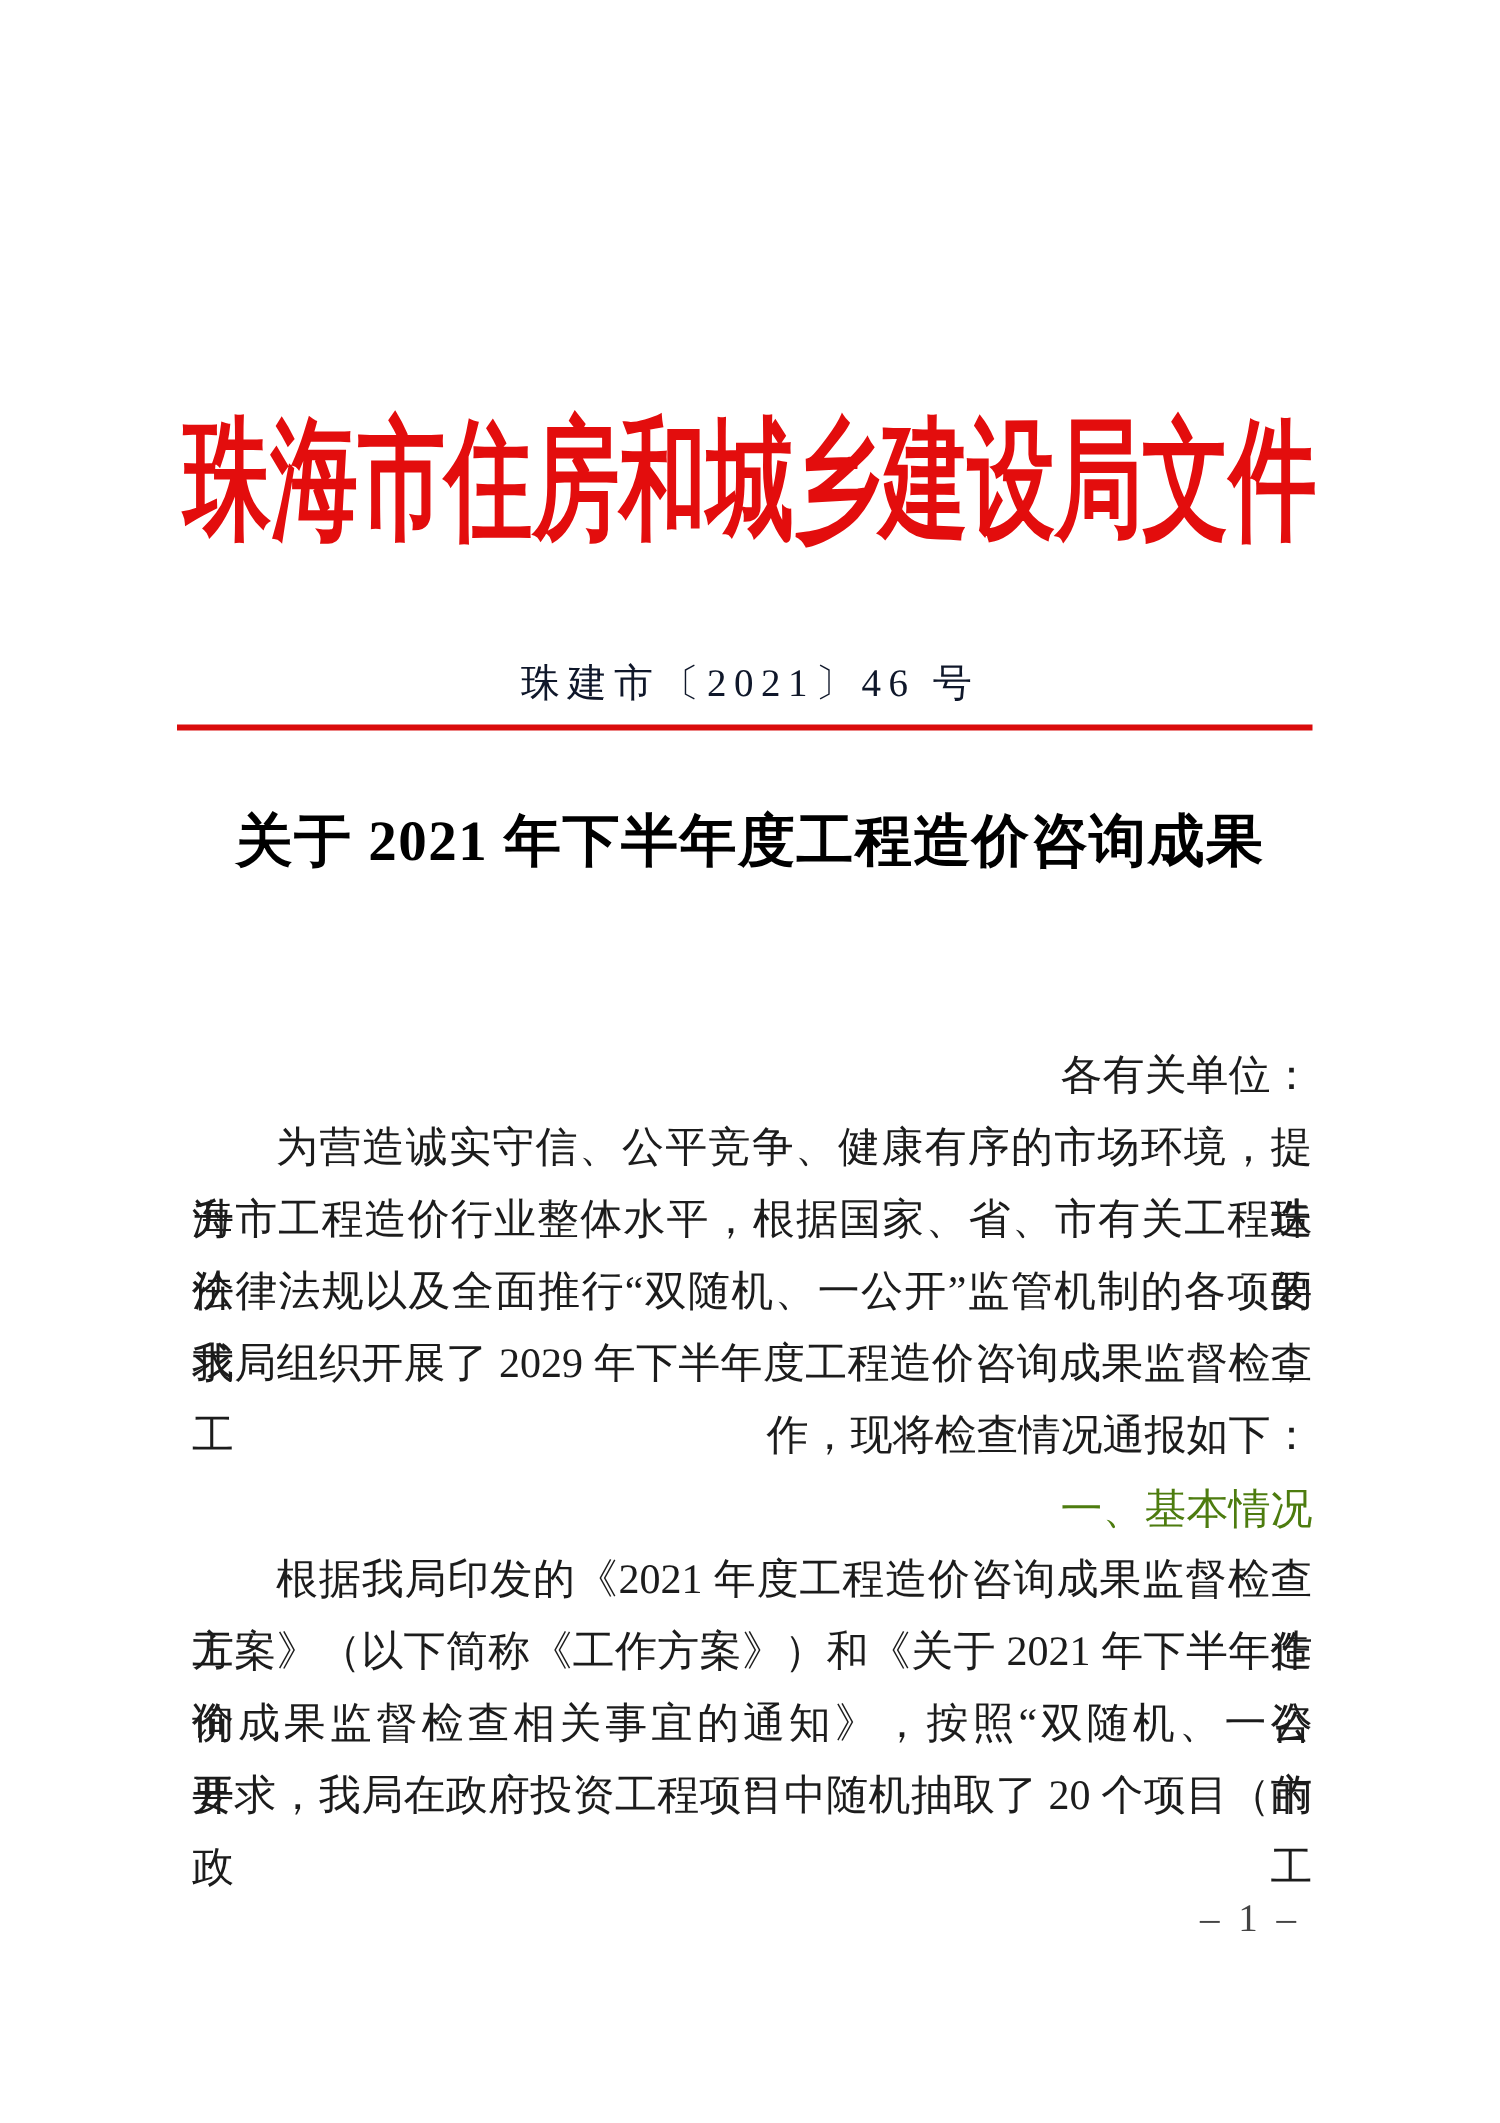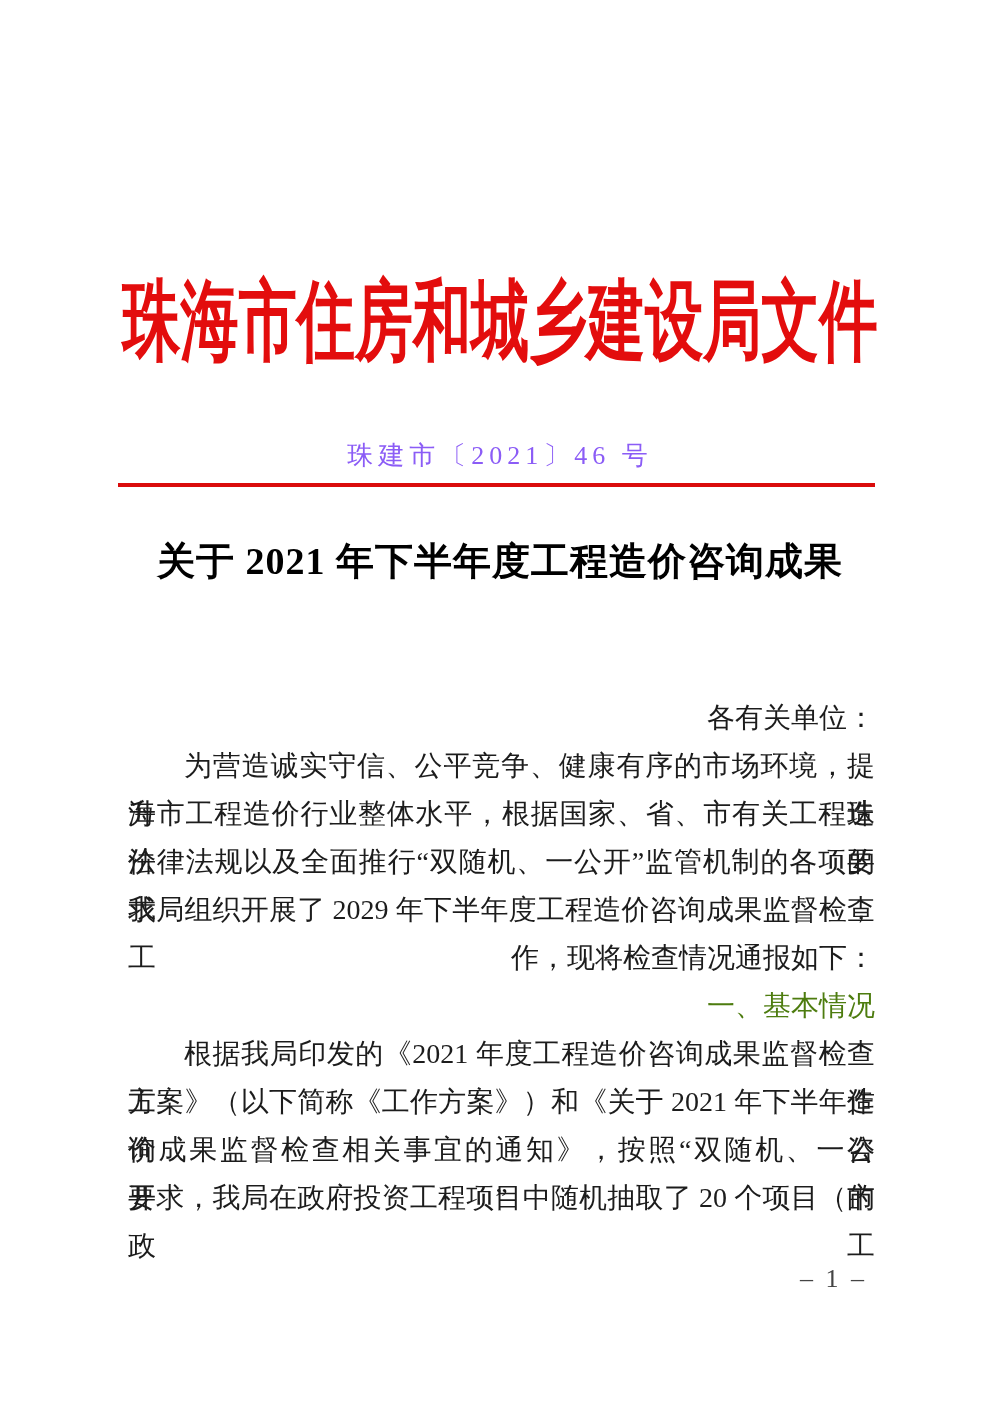--- a/index.html
+++ b/index.html
@@ -36,21 +36,21 @@
   }
   
   .doc-number {
     position: absolute;
     top: 438px;
     left: 0;
     width: 100%;
     text-align: center;
     font-size: 26px;
     letter-spacing: 5px;
-    color: #8b5cf6;
+    color: #0f172a;
   }
   
   .red-rule {
     position: absolute;
     top: 483px;
     left: 118px;
     width: 757px;
     height: 4px;
   }
   

